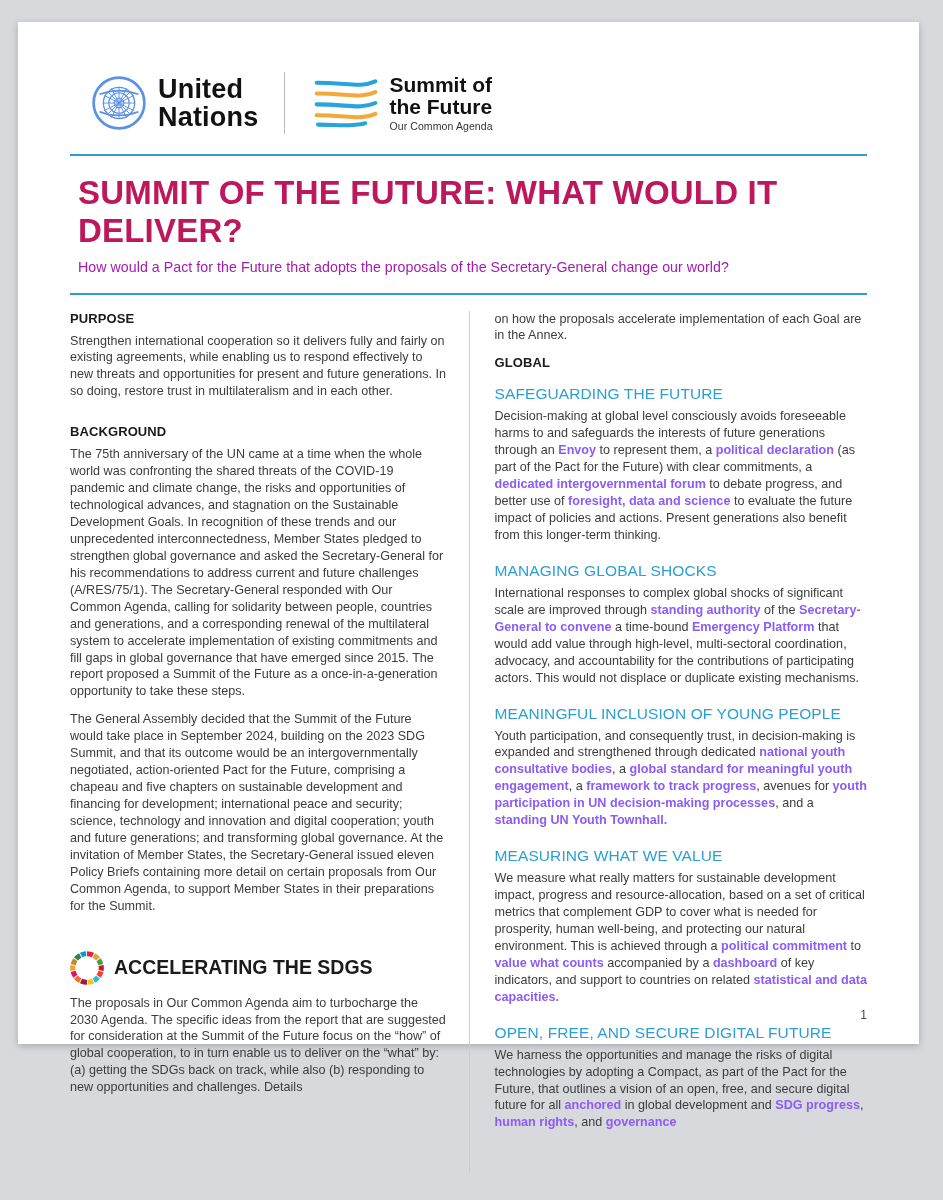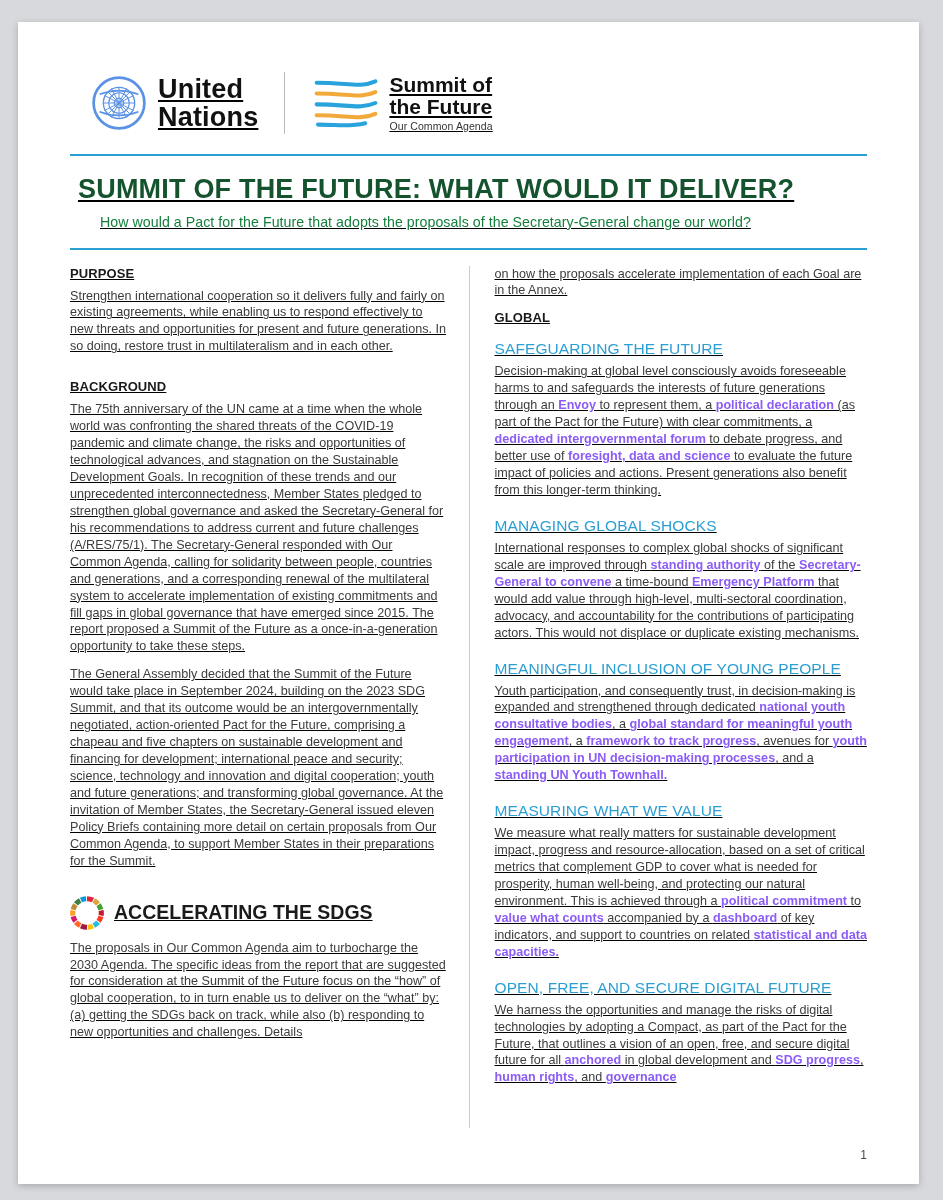--- a/index.html
+++ b/index.html
@@ -11,26 +11,25 @@
     width: 943px;
     height: 1200px;
     font-family: "Liberation Sans", sans-serif;
     overflow: hidden;
   }
   .page {
     position: absolute;
     left: 18px;
     top: 22px;
     width: 901px;
-    height: 1162px;
+    height: 1022px;
     background: #ffffff;
     box-shadow: 0 2px 7px rgba(0,0,0,0.22);
     box-sizing: border-box;
     padding: 38px 52px 22px 52px;
-    text-decoration: underline;
   }
 
   
   .logo-row {
     display: flex;
     align-items: center;
     height: 86px;
     padding-left: 22px;
   }
   .un-emblem {
@@ -83,31 +82,30 @@
     background: #2b9fd4;
     margin: 8px 0 0 0;
   }
   .rule.thin { height: 1.5px; }
 
   
   .title-block {
     padding: 18px 0 10px 8px;
   }
   .doc-title {
-    color: #14532d;
-    font-weight: bold;
-    font-size: 27px;
+    color: #be185d;
+    font-weight: bold;
+    font-size: 33px;
     letter-spacing: 0.2px;
   }
   .doc-subtitle {
-    color: #15803d;
+    color: #a21caf;
     font-size: 14.2px;
     margin-top: 9px;
     letter-spacing: 0.05px;
-    margin-left: 22px;
   }
 
   
   .columns {
     display: flex;
     margin-top: 16px;
     position: relative;
     height: 880px;
   }
   .col {
@@ -146,21 +144,21 @@
     line-height: 1.345;
     color: #3c3c3c;
     margin: 0 0 11px 0;
     text-align: left;
   }
   p.body b { color: #8b5cf6; }
 
   .sdg-head {
     display: flex;
     align-items: center;
-    margin: 26px 0 10px 0;
+    margin: 36px 0 10px 0;
   }
   .sdg-wheel {
     width: 34px;
     height: 34px;
     margin-right: 10px;
     flex: 0 0 auto;
   }
   .sdg-head-label {
     font-size: 19.5px;
     font-weight: bold;

